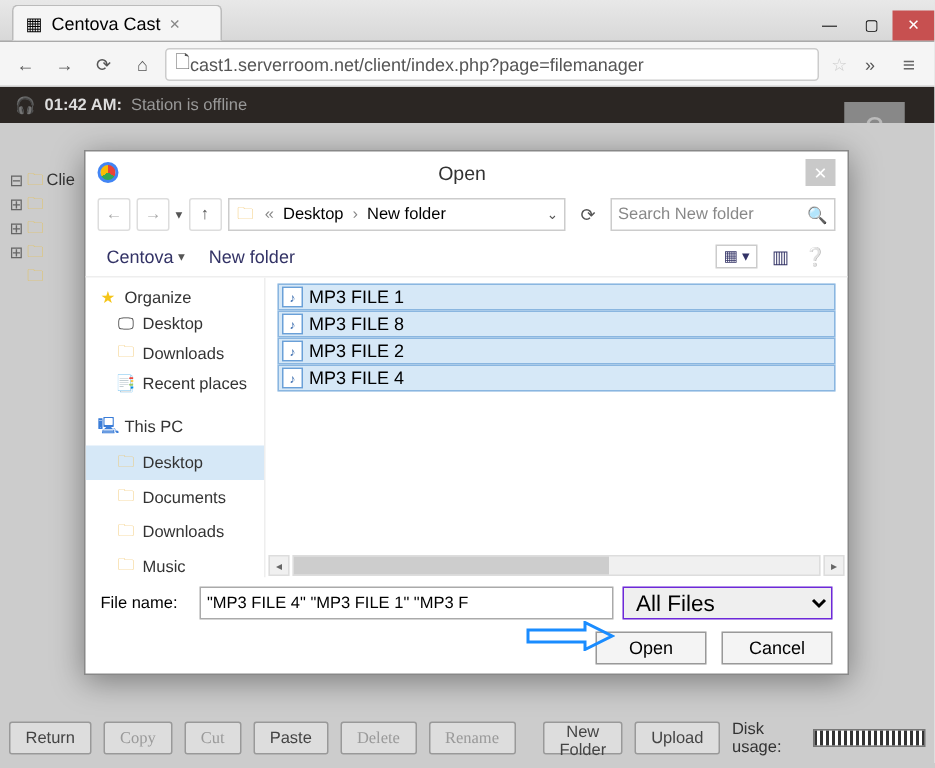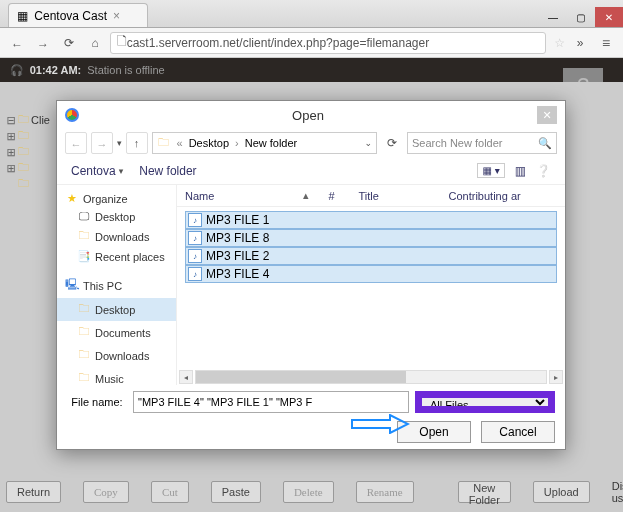--- a/index.html
+++ b/index.html
@@ -20,21 +20,21 @@
 .menu-icn { font-size: 14px; color: #666; }
 
 
 .centova-strip { height: 24px; background: #2b2623; color: #999; display: flex; align-items: center; padding: 0 10px; gap: 6px; font-size: 11px; }
 .headphone { color: #888; }
 
 
 .app-body { position: absolute; top: 82px; left: 0; right: 0; bottom: 0; background: #ccc; }
 
 
-.bottom-bar { position: absolute; bottom: 6px; left: 6px; right: 6px; height: 28px; display: flex; align-items: center; gap: 22px; }
+.bottom-bar { position: absolute; bottom: 6px; left: 6px; right: 6px; height: 28px; display: flex; align-items: center; gap: 8px; }
 .bottom-bar button { height: 22px; padding: 0 10px; font-size: 11px; border: 1px solid #999; background: #ddd; color: #444; border-radius: 2px; }
 .bottom-bar button.disabled { color: #9a9a9a; font-family: Liberation Serif, serif; }
 .disk { margin-left: auto; display: flex; align-items: center; gap: 6px; color: #333; font-size: 11px; }
 .meter { width: 90px; height: 12px; border: 1px solid #777; background: repeating-linear-gradient(90deg,#333 0,#333 2px,#fff 2px,#fff 4px); }
 
 
 .tree { position: absolute; top: 30px; left: 6px; width: 70px; font-size: 11px; color: #333; }
 .tree-row { display: flex; align-items: center; gap: 2px; height: 16px; }
 .folder { color: #e8c14a; }
 .expander { color: #666; width: 10px; text-align: center; }
@@ -80,23 +80,23 @@
 .file-row { display: flex; align-items: center; height: 18px; gap: 4px; border: 1px solid transparent; padding: 0 2px; }
 .file-row.sel { background: #d6e8f7; border: 1px solid #8ab6e0; }
 .file-ico { width: 14px; height: 14px; background: #fff; border: 1px solid #6aa0d8; display: flex; align-items: center; justify-content: center; font-size: 8px; color: #2a60a8; }
 .hscroll { height: 16px; display: flex; align-items: center; padding: 0 2px; }
 .hscroll-track { flex: 1; height: 14px; background: #f0f0f0; border: 1px solid #ddd; margin: 0 2px; position: relative; }
 .hscroll-thumb { position: absolute; left: 0; top: 0; bottom: 0; width: 60%; background: #cdcdcd; }
 .hscroll-arrow { width: 14px; height: 14px; border: 1px solid #ddd; background: #f0f0f0; display: flex; align-items: center; justify-content: center; font-size: 8px; color: #666; }
 
 .dlg-bottom { padding: 6px 10px; }
 .fn-row { display: flex; align-items: center; gap: 6px; margin-bottom: 8px; }
-.fn-label { font-size: 11px; width: 60px; text-align: center; }
+.fn-label { font-size: 11px; width: 60px; text-align: left; }
 .fn-input { flex: 1; height: 22px; border: 1px solid #aaa; padding: 0 4px; font-size: 11px; }
-.fn-filter { width: 140px; height: 22px; border: 7px solid #6d28d9; padding: 0 4px; font-size: 11px; }
+.fn-filter { width: 140px; height: 22px; border: 1px solid #6d28d9; padding: 0 4px; font-size: 15px; }
 .btn-row { display: flex; justify-content: flex-end; gap: 10px; align-items: center; }
 .dlg-btn { width: 74px; height: 22px; border: 1px solid #999; background: #f4f4f4; font-size: 12px; }
 
 
 .annot-arrow { position: absolute; top: 414px; left: 350px; width: 60px; height: 20px; pointer-events: none; }
 .annot-arrow svg { width: 100%; height: 100%; }
 
 .qmark-box { position: absolute; top: 68px; right: 20px; width: 40px; height: 36px; border: 1px solid #888; background: #888; color: #bbb; display: flex; align-items: center; justify-content: center; font-size: 22px; }
 
 .refresh { width: 22px; height: 22px; display: flex; align-items: center; justify-content: center; color: #555; }
@@ -258,27 +258,20 @@
           <span>Downloads</span>
         </div>
       <div class="sb-item">
           <span class="ico ico-folder">🗀</span>
           <span>Music</span>
         </div>
 
     </div>
 
     <div class="dlg-files">
-      <div class="file-header">
-        <div class="fh-name">Name</div>
-        <div class="fh-arrow">▴</div>
-        <div class="fh-num">#</div>
-        <div class="fh-title">Title</div>
-        <div class="fh-contrib">Contributing ar</div>
-      </div>
       <div class="file-list">
         <div class="file-row sel">
             <div class="file-ico">♪</div>
             <span>MP3 FILE 1</span>
           </div>
         <div class="file-row sel">
             <div class="file-ico">♪</div>
             <span>MP3 FILE 8</span>
           </div>
         <div class="file-row sel">

